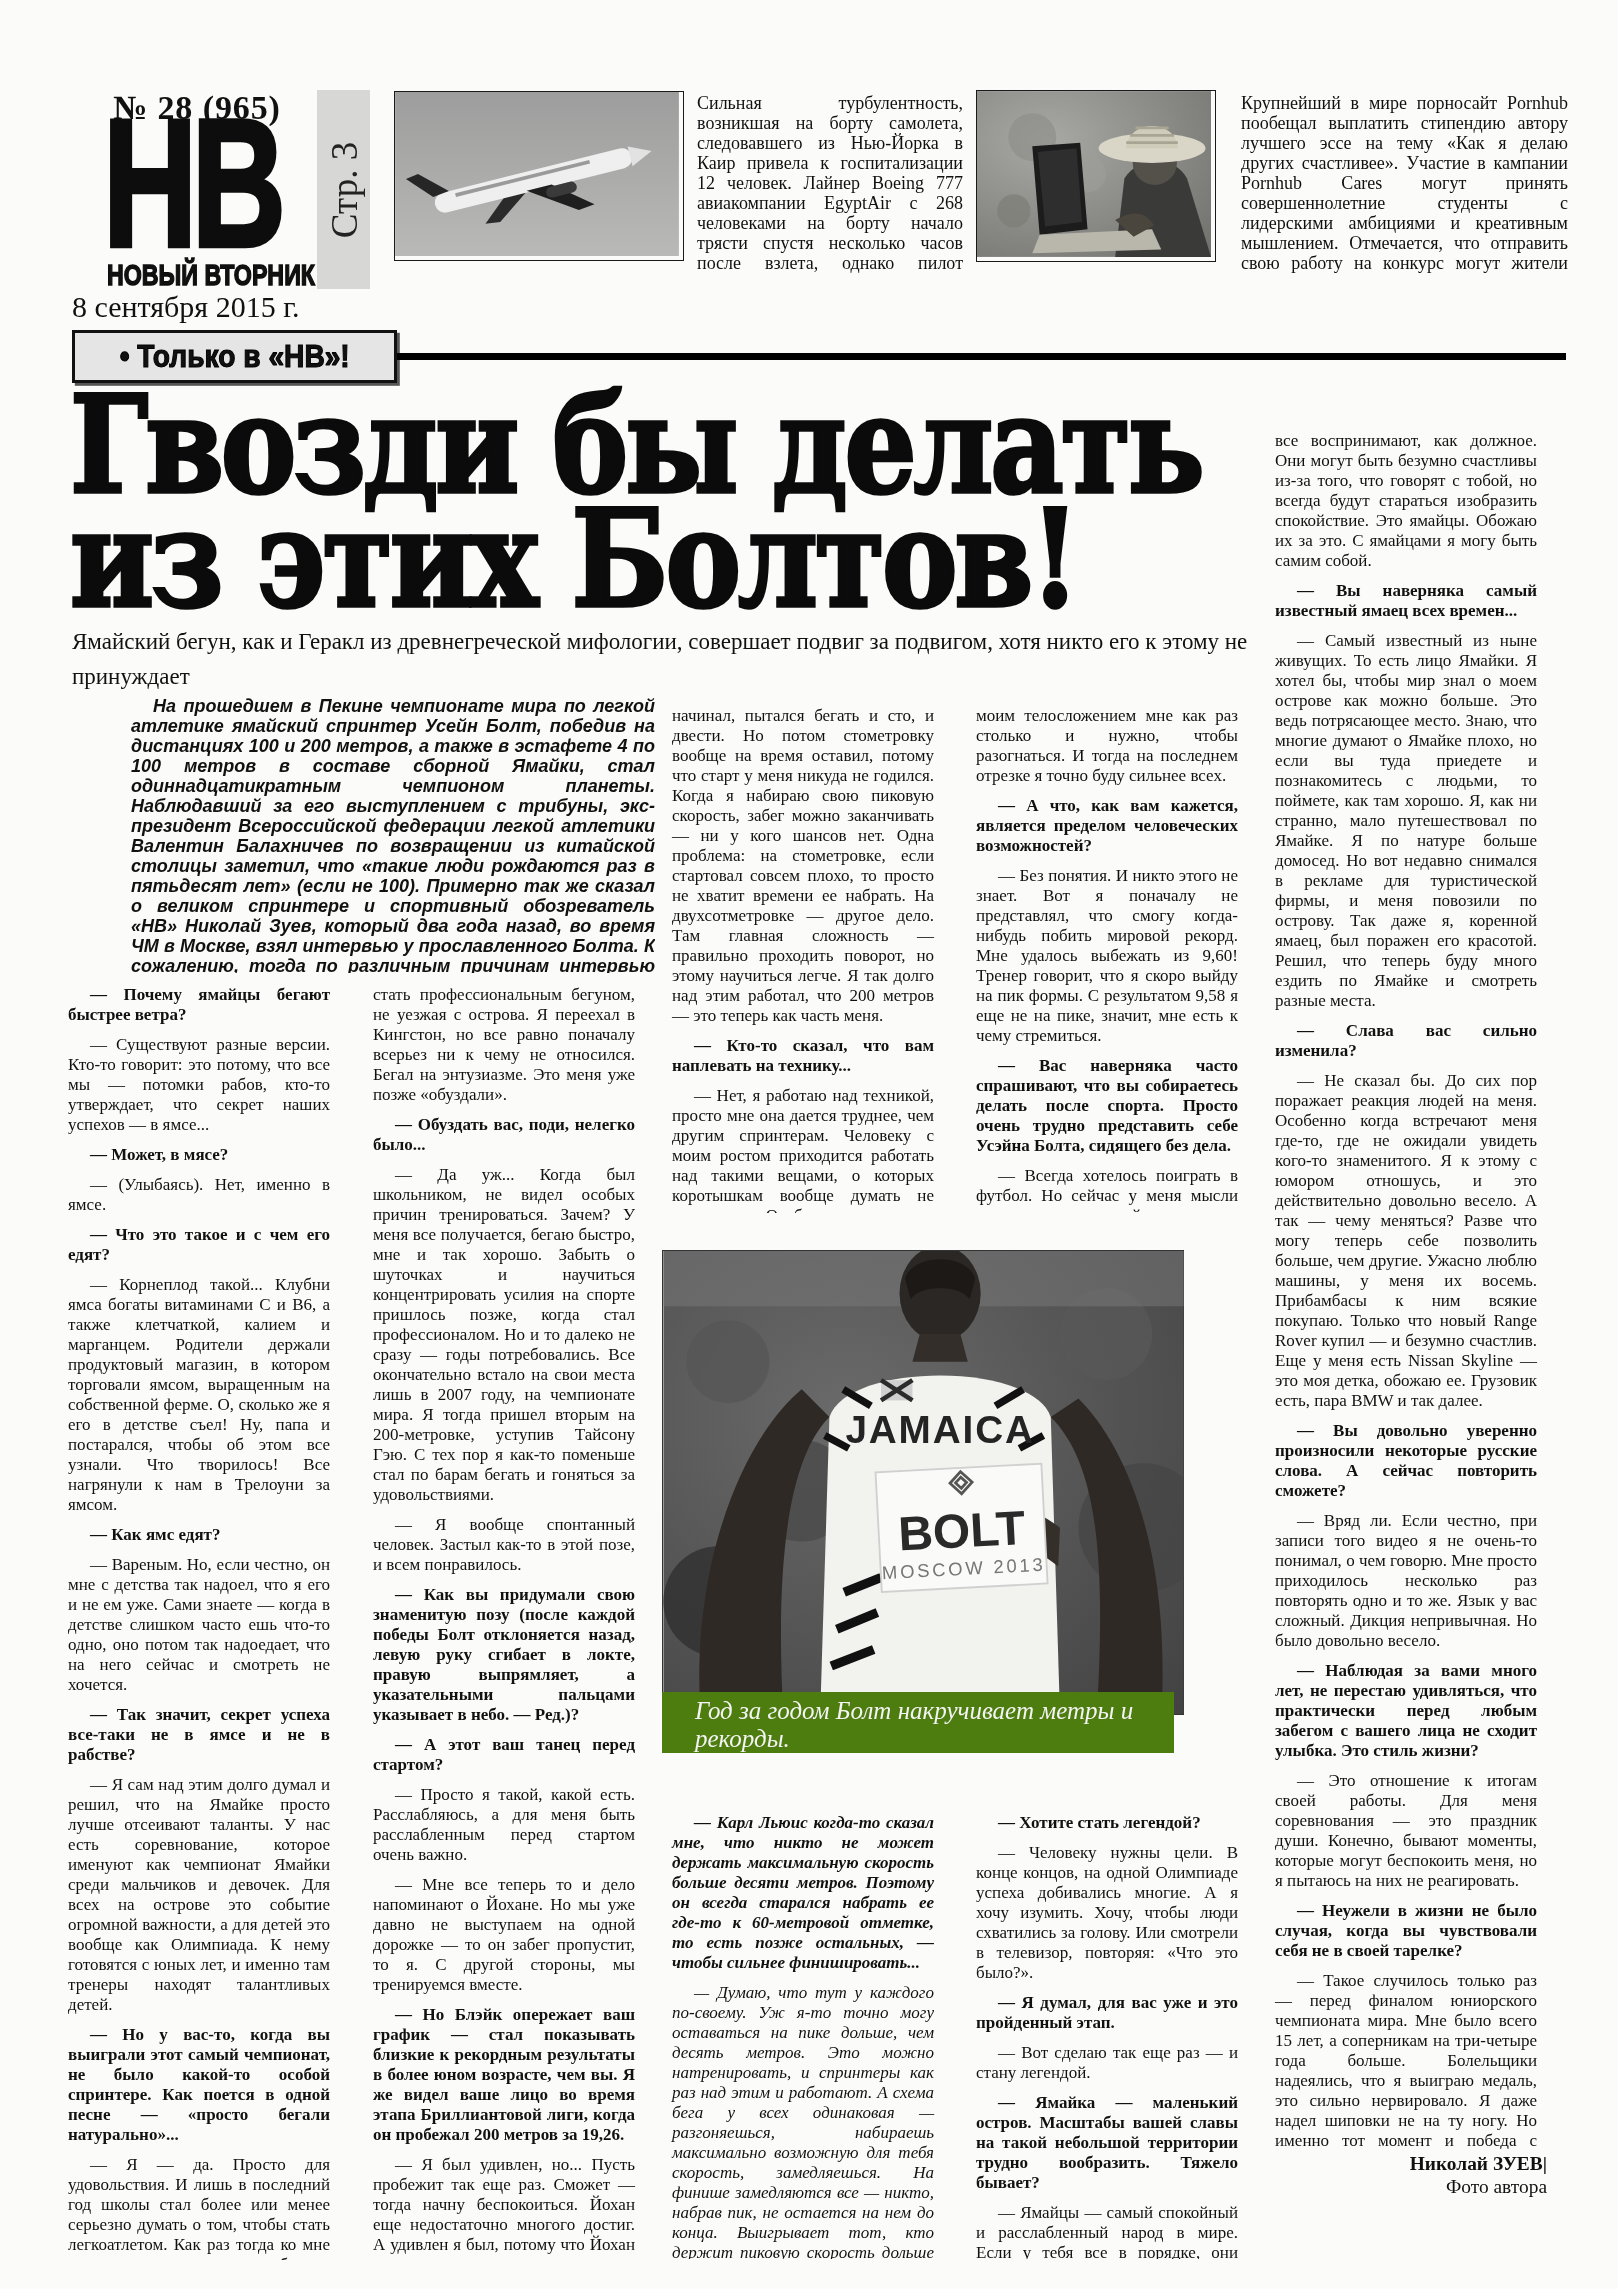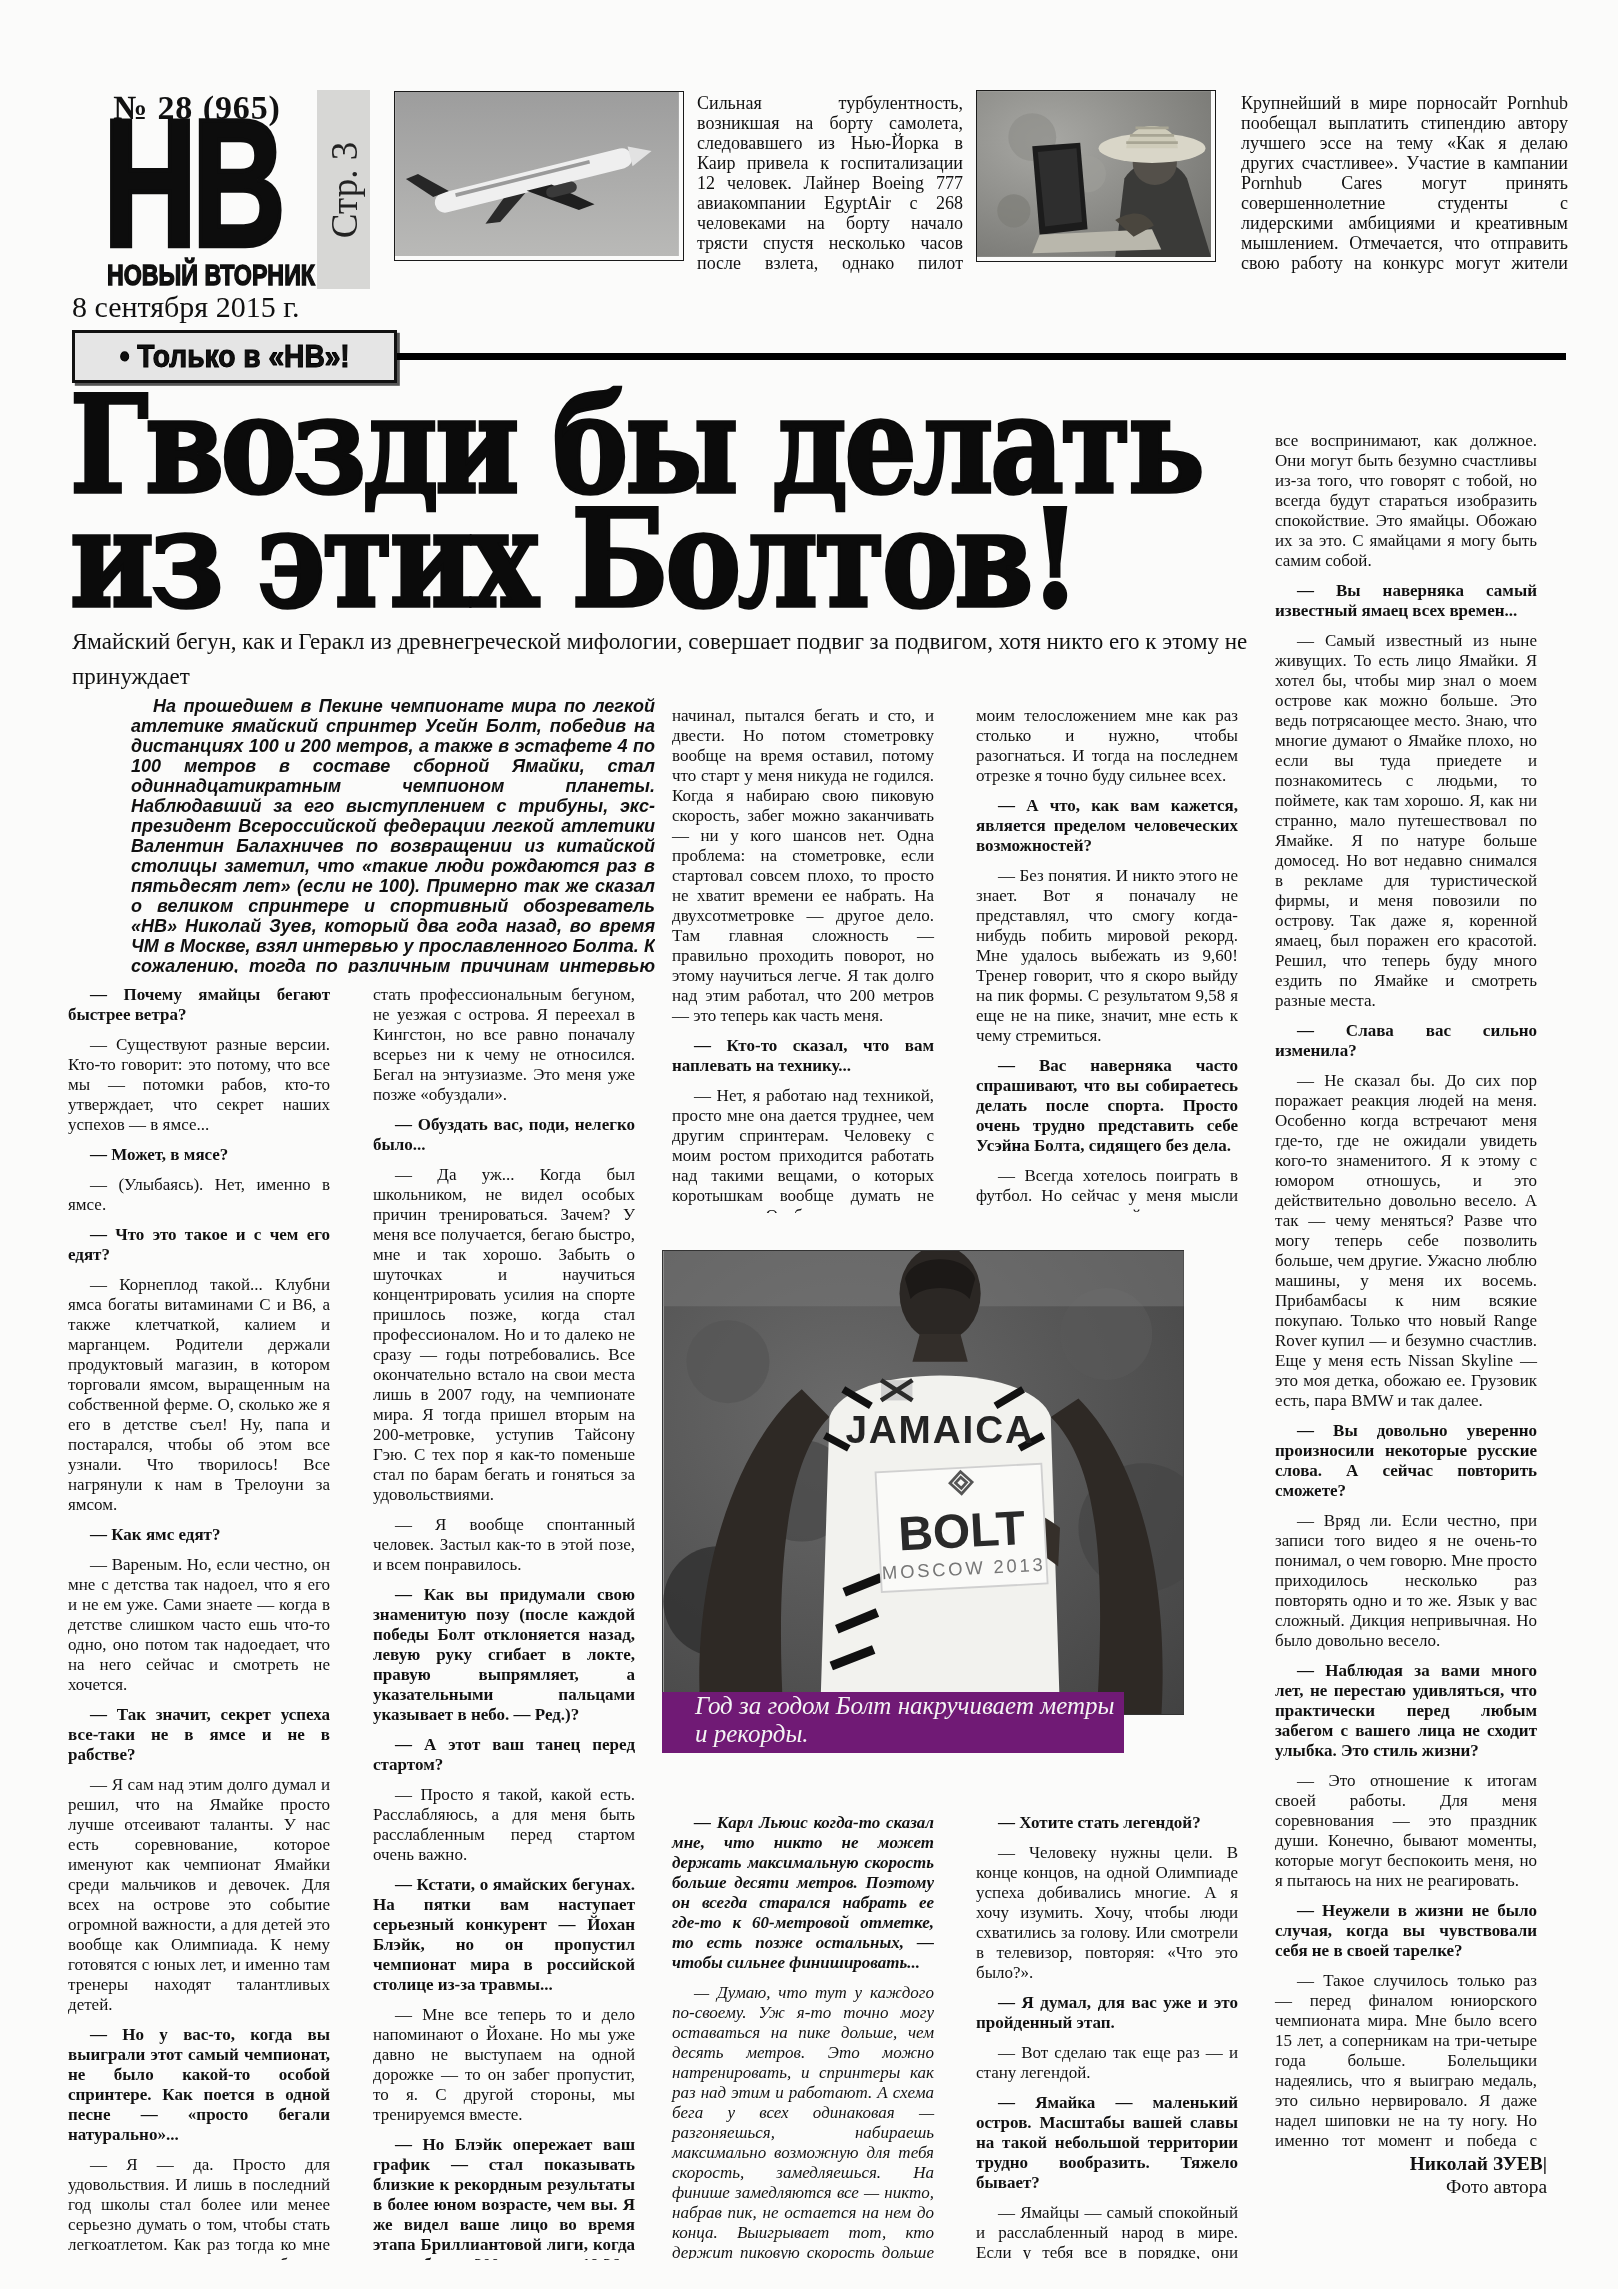--- a/index.html
+++ b/index.html
@@ -53,21 +53,21 @@
   #col1{left:58px;top:975px;width:282px;height:1285px;}
   #col2{left:363px;top:975px;width:282px;height:1285px;}
   #col3-top{left:662px;top:696px;width:282px;height:517px;}
   #col4-top{left:966px;top:696px;width:282px;height:517px;}
   #col3-bottom{left:662px;top:1803px;width:282px;height:456px;font-style:italic;}
   #col4-bottom{left:966px;top:1803px;width:282px;height:456px;}
   #col5{left:1265px;top:421px;width:282px;height:1728px;}
 
   
   #bolt-photo{left:662px;top:1226px;width:522px;height:465px;border:0.9px solid #333;box-sizing:border-box;margin-top:24px;}
-  #photo-caption{left:662px;top:1692px;width:462px;height:61px;background:#701a75;display:flex;align-items:flex-start;}
+  #photo-caption{left:662px;top:1692px;width:512px;height:61px;background:#4d7c0f;display:flex;align-items:flex-end;}
   #photo-caption span{color:#f4f4f4;font-style:italic;font-size:25px;padding-left:33px;}
 
   
   #byline{left:1265px;top:2152px;width:282px;text-align:right;font-size:19.4px;line-height:23px;}
   #byline .author{font-weight:bold;}
 </style>
 </head>
 <body>
 
 <div id="page">
@@ -156,21 +156,20 @@
       <p class="para a">— Я — да. Просто для удовольствия. И лишь в последний год школы стал более или менее серьезно думать о том, чтобы стать легкоатлетом. Как раз тогда ко мне пришли и сказали, что к бегу у меня талант. Мол, если будешь делать вот это и вот то, сможешь добиться больших результатов. И я поверил. В Америку предлагали уехать и поступить там в один из калифорнийских университетов. Многие соглашались. Заманчиво. Бесплатно учишься, а вдобавок с тобой работают лучшие тренеры. Но меня в Америку никогда не тянуло. Вот когда предложили перебраться в Кингстон, столицу Ямайки, — согласился. Это был шанс</p>
     </div>
   <div class="abs bodycol" id="col2">
       <p class="para cont">стать профессиональным бегуном, не уезжая с острова. Я переехал в Кингстон, но все равно поначалу всерьез ни к чему не относился. Бегал на энтузиазме. Это меня уже позже «обуздали».</p>
       <p class="para q">— Обуздать вас, поди, нелегко было...</p>
       <p class="para a">— Да уж... Когда был школьником, не видел особых причин тренироваться. Зачем? У меня все получается, бегаю быстро, мне и так хорошо. Забыть о шуточках и научиться концентрировать усилия на спорте пришлось позже, когда стал профессионалом. Но и то далеко не сразу — годы потребовались. Все окончательно встало на свои места лишь в 2007 году, на чемпионате мира. Я тогда пришел вторым на 200-метровке, уступив Тайсону Гэю. С тех пор я как-то поменьше стал по барам бегать и гоняться за удовольствиями.</p>
       <p class="para a">— Я вообще спонтанный человек. Застыл как-то в этой позе, и всем понравилось.</p>
       <p class="para q">— Как вы придумали свою знаменитую позу (после каждой победы Болт отклоняется назад, левую руку сгибает в локте, правую выпрямляет, а указательными пальцами указывает в небо. — Ред.)?</p>
       <p class="para q">— А этот ваш танец перед стартом?</p>
       <p class="para a">— Просто я такой, какой есть. Расслабляюсь, а для меня быть расслабленным перед стартом очень важно.</p>
-      <p class="para q">— Кстати, о ямайских бегунах. На пятки вам наступает серьезный конкурент — Йохан Блэйк, но он пропустил чемпионат мира в российской столице из-за травмы...</p>
       <p class="para a">— Мне все теперь то и дело напоминают о Йохане. Но мы уже давно не выступаем на одной дорожке — то он забег пропустит, то я. С другой стороны, мы тренируемся вместе.</p>
       <p class="para q">— Но Блэйк опережает ваш график — стал показывать близкие к рекордным результаты в более юном возрасте, чем вы. Я же видел ваше лицо во время этапа Бриллиантовой лиги, когда он пробежал 200 метров за 19,26.</p>
       <p class="para a">— Я был удивлен, но... Пусть пробежит так еще раз. Сможет — тогда начну беспокоиться. Йохан еще недостаточно многого достиг. А удивлен я был, потому что Йохан раньше на двухсотке не считался таким уж мастером.</p>
       <p class="para q">— А вы сами какую дистанцию больше любите?</p>
     </div>
   <div class="abs bodycol" id="col3-top">
       <p class="para cont">начинал, пытался бегать и сто, и двести. Но потом стометровку вообще на время оставил, потому что старт у меня никуда не годился. Когда я набираю свою пиковую скорость, забег можно заканчивать — ни у кого шансов нет. Одна проблема: на стометровке, если стартовал совсем плохо, то просто не хватит времени ее набрать. На двухсотметровке — другое дело. Там главная сложность — правильно проходить поворот, но этому научиться легче. Я так долго над этим работал, что 200 метров — это теперь как часть меня.</p>
       <p class="para q">— Кто-то сказал, что вам наплевать на технику...</p>
       <p class="para a">— Нет, я работаю над техникой, просто мне она дается труднее, чем другим спринтерам. Человеку с моим ростом приходится работать над такими вещами, о которых коротышкам вообще думать не приходится. Особенно во всем, что касается старта.</p>
     </div>

